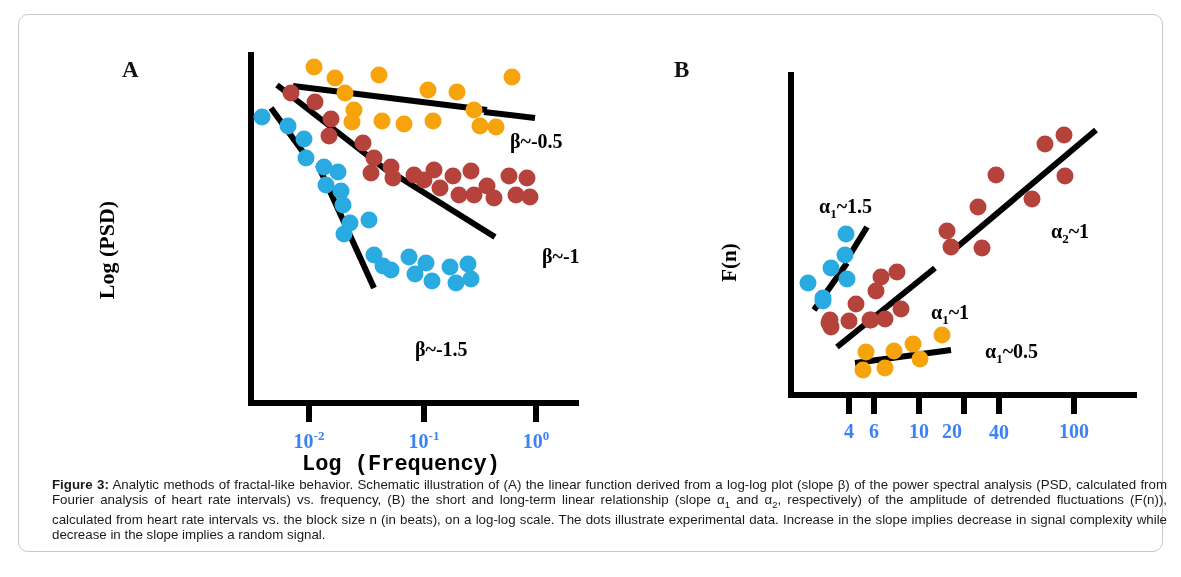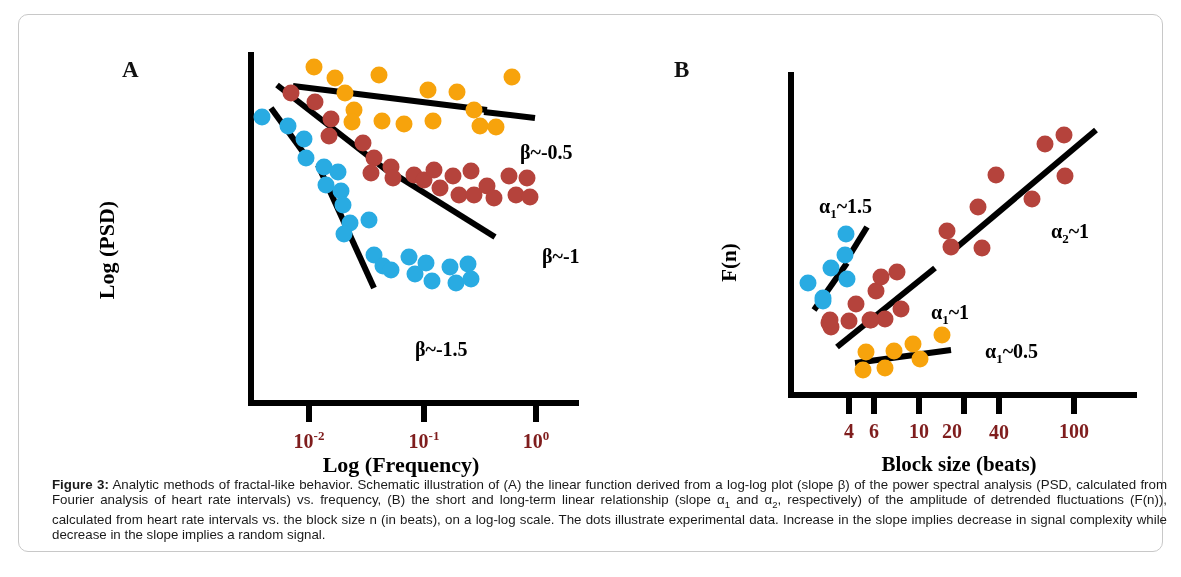--- a/index.html
+++ b/index.html
@@ -56,20 +56,21 @@
     width: 220px;
     text-align: center;
     transform: rotate(-90deg);
   }
   #xlabel-a {
     font-size: 22px;
     left: 232px;
     top: 437px;
     width: 300px;
     text-align: center;
+    font-family: Liberation Mono, monospace;
   }
   #ylabel-b {
     font-size: 21px;
     left: 655px;
     top: 235px;
     width: 110px;
     text-align: center;
     transform: rotate(-90deg);
   }
   #xlabel-b {
@@ -78,21 +79,21 @@
     top: 437px;
     width: 300px;
     text-align: center;
   }
 
   .tick-label {
     position: absolute;
     font-family: "Liberation Serif", serif;
     font-weight: bold;
     font-size: 20px;
-    color: #7f1d1d;
+    color: #3b82f6;
     text-align: center;
     white-space: nowrap;
   }
   .tick-label sup { font-size: 13px; vertical-align: super; }
 
   .slope-label {
     position: absolute;
     font-family: "Liberation Serif", serif;
     font-weight: bold;
     font-size: 20px;
@@ -242,35 +243,34 @@
         <circle cx="866" cy="353" r="8.5" fill="#F7A30C"></circle>
         <circle cx="894" cy="329" r="8.5" fill="#F7A30C"></circle>
         <circle cx="901" cy="344" r="8.5" fill="#F7A30C"></circle>
         <circle cx="923" cy="320" r="8.5" fill="#F7A30C"></circle>
         <circle cx="875" cy="336" r="8.5" fill="#F7A30C"></circle>
       </svg>
 
     <div class="axis-title" id="ylabel-a">Log (PSD)</div>
     <div class="axis-title" id="xlabel-a">Log (Frequency)</div>
     <div class="axis-title" id="ylabel-b">F(n)</div>
-    <div class="axis-title" id="xlabel-b">Block size  (beats)</div>
 
     <div id="tick-labels">
         <div class="tick-label" style="left: 250px; top: 413px; width: 80px;"><span>10</span><sup>-2</sup></div>
         <div class="tick-label" style="left: 365px; top: 413px; width: 80px;"><span>10</span><sup>-1</sup></div>
         <div class="tick-label" style="left: 477px; top: 413px; width: 80px;"><span>10</span><sup>0</sup></div>
         <div class="tick-label" style="left: 790px; top: 405px; width: 80px;">4</div>
         <div class="tick-label" style="left: 815px; top: 405px; width: 80px;">6</div>
         <div class="tick-label" style="left: 860px; top: 405px; width: 80px;">10</div>
         <div class="tick-label" style="left: 905px; top: 405px; width: 56px;">20</div>
         <div class="tick-label" style="left: 940px; top: 406px; width: 80px;">40</div>
         <div class="tick-label" style="left: 1015px; top: 405px; width: 80px;">100</div>
       </div>
     <div id="slope-labels">
-        <div class="slope-label" style="left: 491px; top: 126px; margin-left: 10px;">β~-0.5</div>
+        <div class="slope-label" style="left: 491px; top: 115px;">β~-0.5</div>
         <div class="slope-label" style="left: 503px; top: 230px; margin-left: 20px;">β~-1</div>
         <div class="slope-label" style="left: 396px; top: 323px;">β~-1.5</div>
         <div class="slope-label" style="left: 800px; top: 180px;"><span>α</span><sub>1</sub><span>~1.5</span></div>
         <div class="slope-label" style="left: 912px; top: 286px;"><span>α</span><sub>1</sub><span>~1</span></div>
         <div class="slope-label" style="left: 1032px; top: 205px;"><span>α</span><sub>2</sub><span>~1</span></div>
         <div class="slope-label" style="left: 966px; top: 325px;"><span>α</span><sub>1</sub><span>~0.5</span></div>
       </div>
 
     <div id="caption">
       <b>Figure 3:</b><span> Analytic methods of fractal-like behavior. Schematic illustration of (A) the linear function derived from a log-log plot (slope β) of the power spectral analysis (PSD, calculated from Fourier analysis of heart rate intervals) vs. frequency, (B) the short and long-term linear relationship (slope α</span><sub>1</sub><span> and α</span><sub>2</sub><span>, respectively) of the amplitude of detrended fluctuations (F(n)), calculated from heart rate intervals vs. the block size n (in beats), on a log-log scale. The dots illustrate experimental data. Increase in the slope implies decrease in signal complexity while decrease in the slope implies a random signal.</span>

